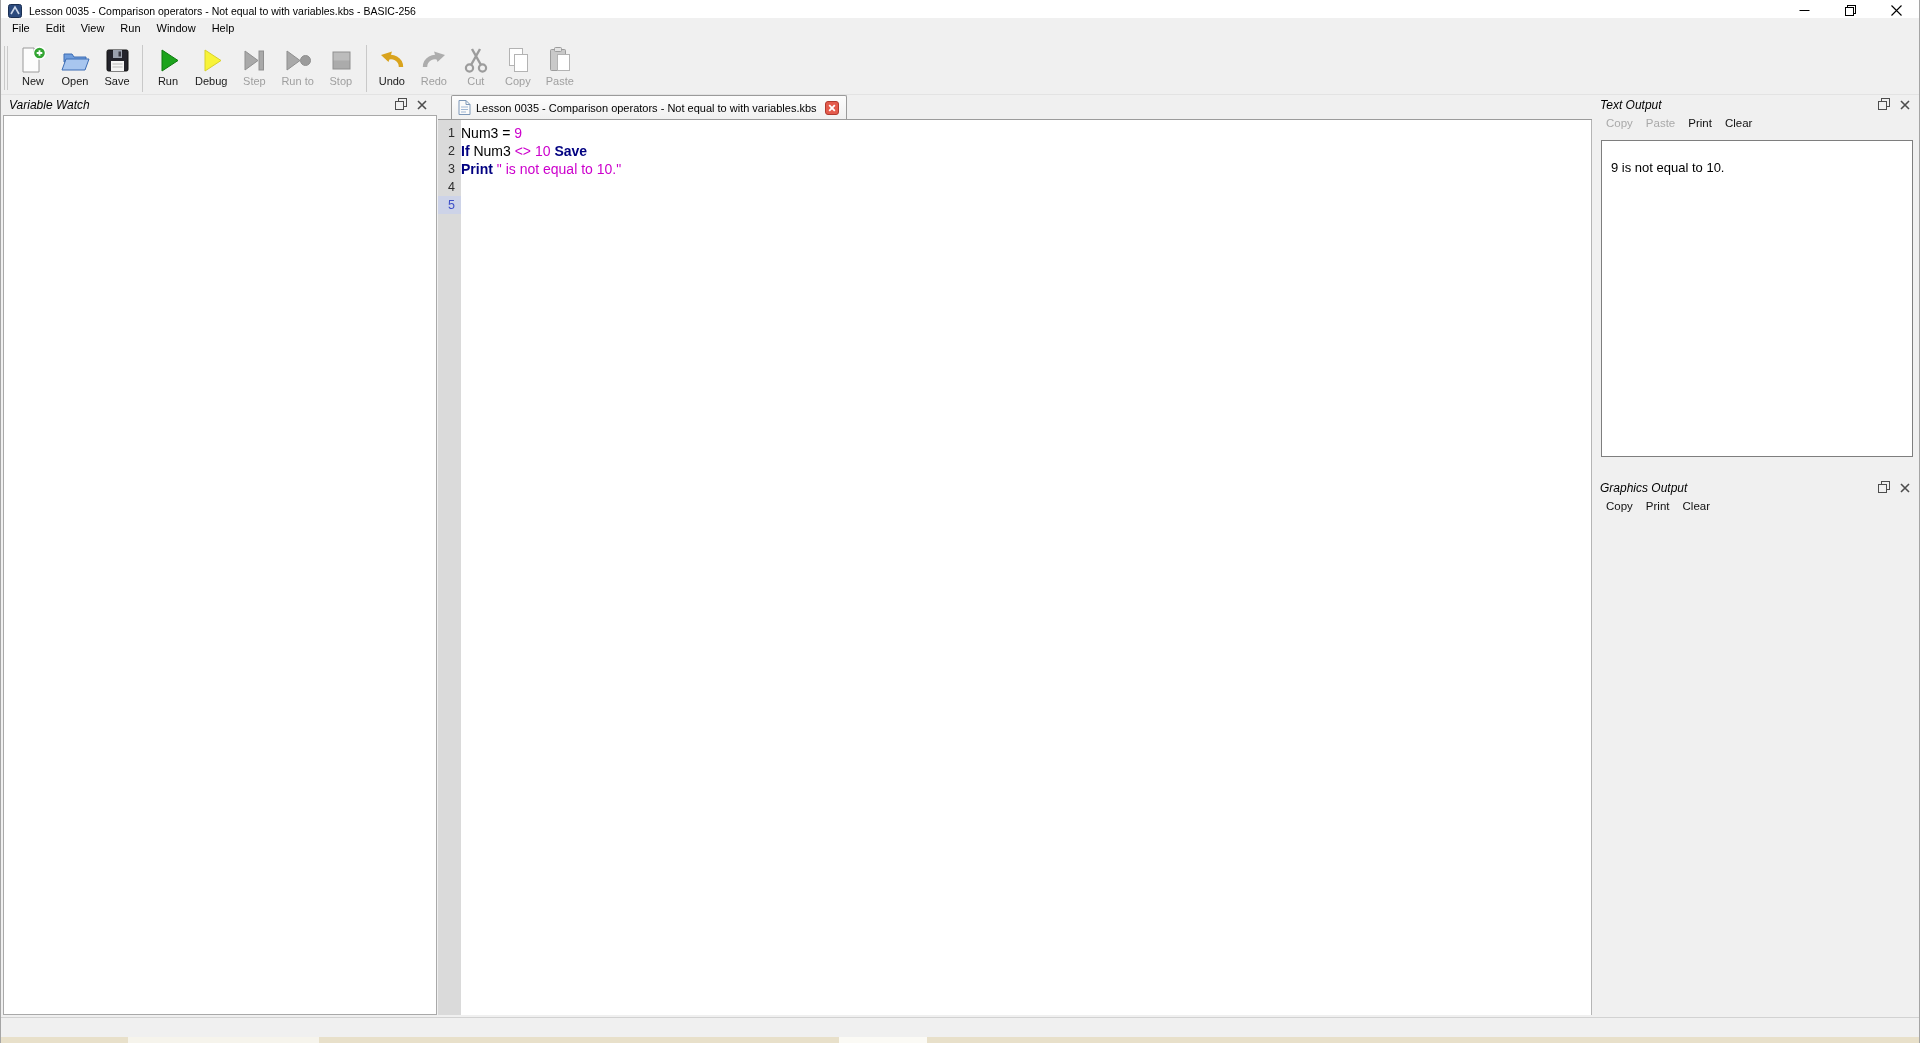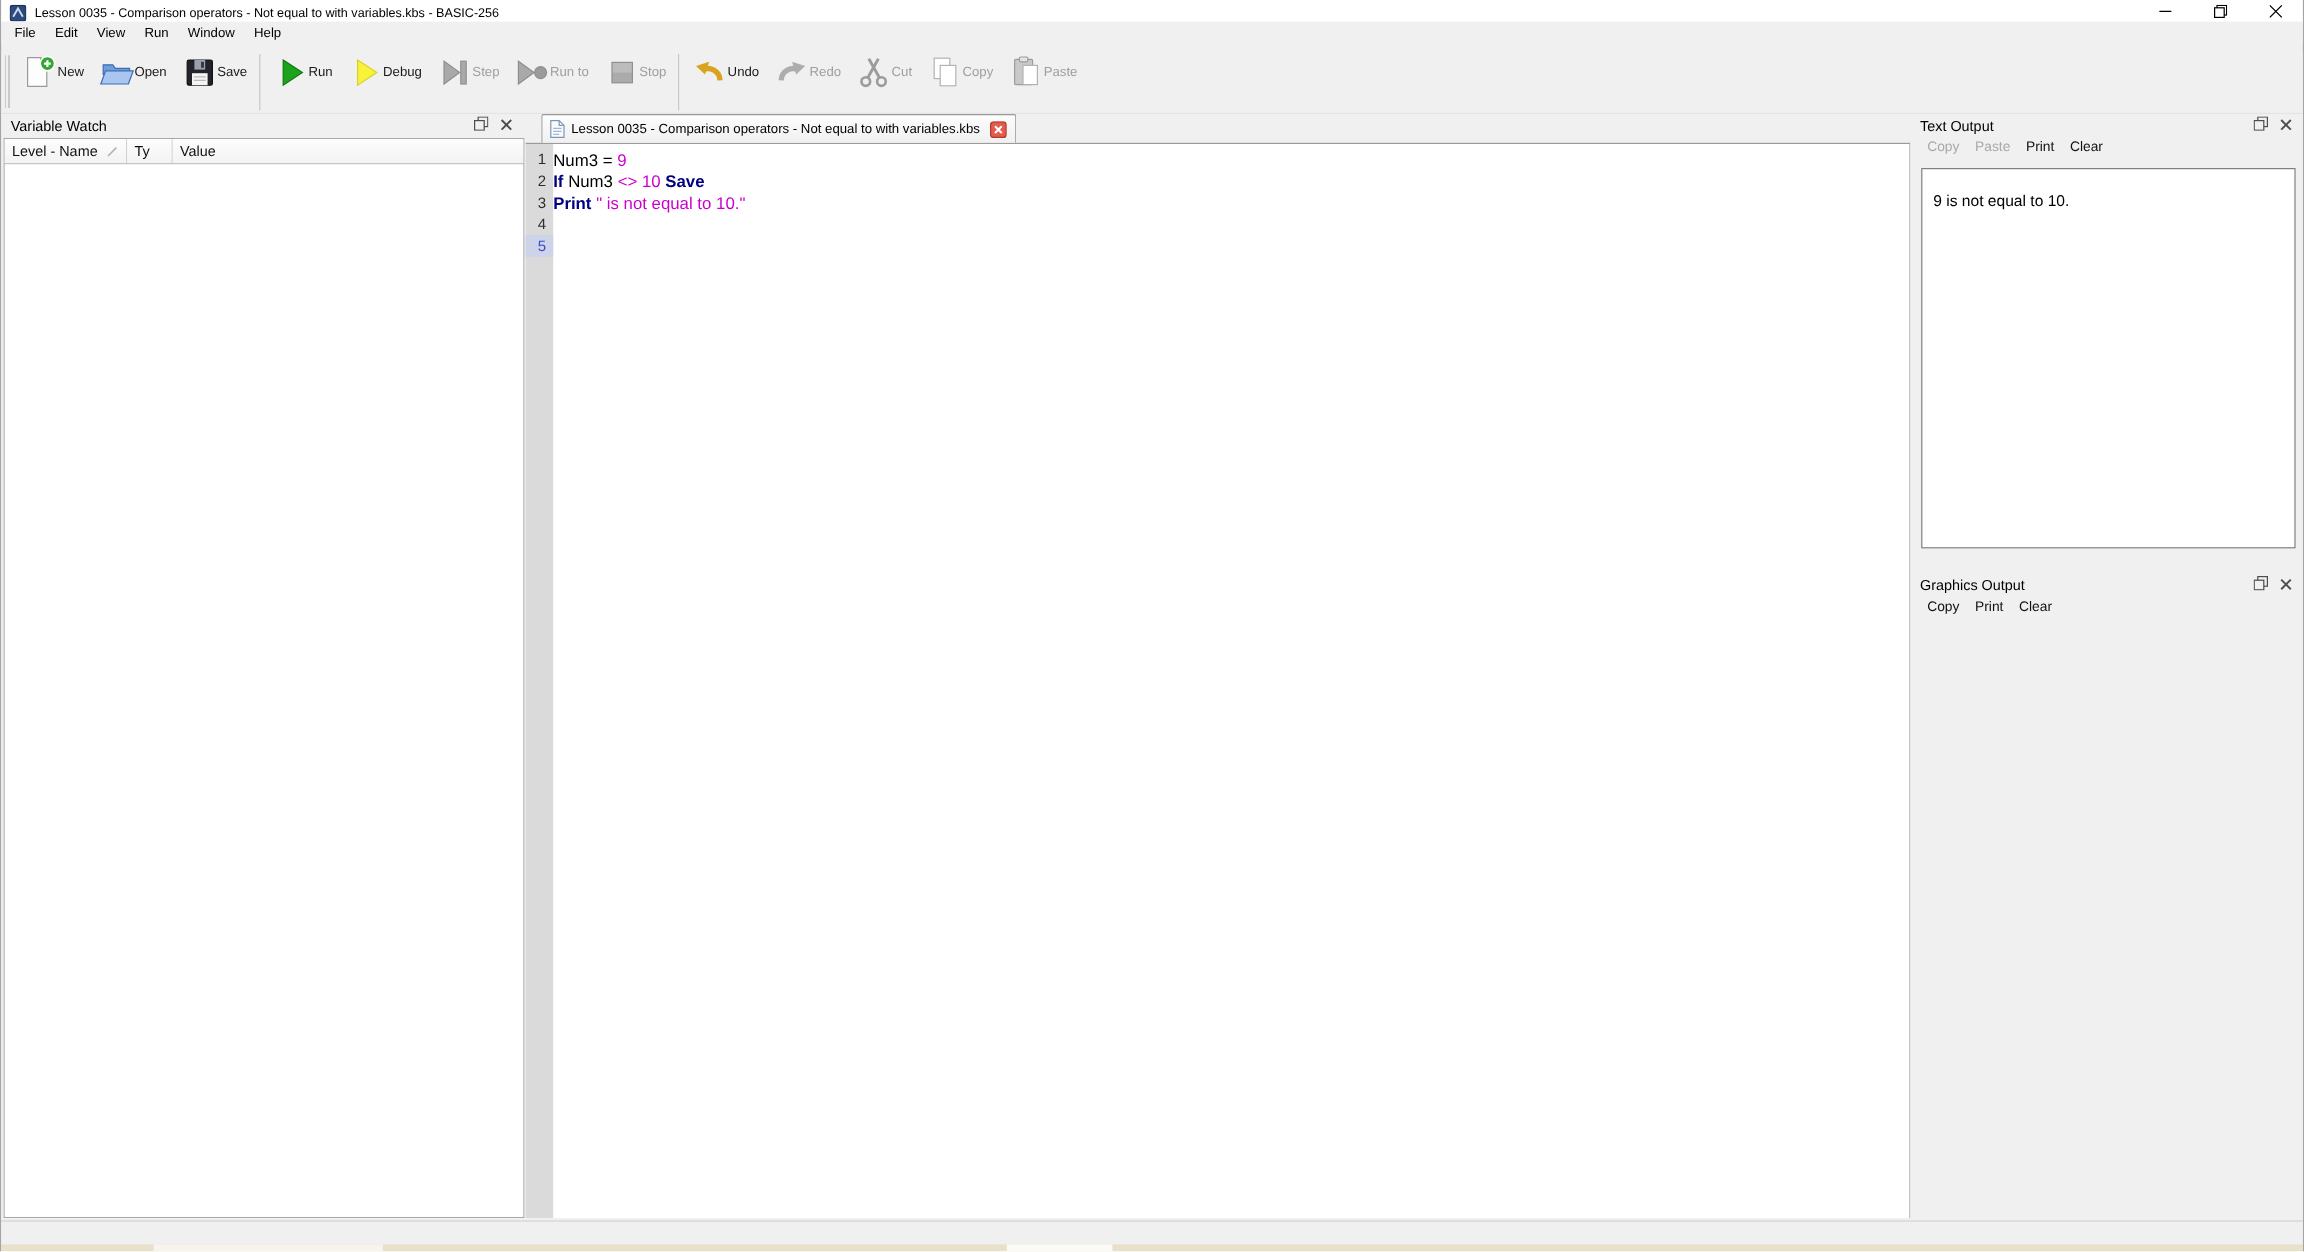--- a/index.html
+++ b/index.html
@@ -21,29 +21,29 @@
   .menubar { position:absolute; top:18px; left:0; right:0; height:20px; background:#f0f0f0;
              display:flex; align-items:center; padding-left:3px; }
   .menu-item { font-size:11px; color:#000; padding:0 8px; height:20px; line-height:20px; }
 
   
   .toolbar { position:absolute; top:42px; left:0; right:0; height:53px; background:#f0f0f0;
              display:flex; align-items:flex-start; padding-top:2px; border-bottom:1px solid #e3e3e3; }
   .tb-handle { width:5px; height:44px; margin:2px 3px 0 3px;
                background:repeating-linear-gradient(90deg,#c9c9c9 0 1px,transparent 1px 3px); }
   #toolbar-buttons { display:flex; align-items:flex-start; }
-  .tb-btn { display:flex; flex-direction:row; align-items:center; padding:1px 6px 0 6px; min-width:37px; }
+  .tb-btn { display:flex; flex-direction:column; align-items:center; padding:1px 6px 0 6px; min-width:37px; }
   .tb-icon { width:30px; height:30px; display:flex; align-items:center; justify-content:center; }
   .tb-label { font-size:11px; color:#1a1a1a; margin-top:0px; white-space:nowrap; }
   .tb-btn.disabled .tb-label { color:#9f9f9f; }
   .tb-sep { width:1px; background:#c9c9c9; height:47px; margin:1px 4px 0 4px; }
 
   
   .vw-panel { position:absolute; top:95px; left:0; width:437px; height:922px; background:#f0f0f0; }
-  .dock-header { height:20px; display:flex; align-items:center; padding:0 11px 0 8px; }
+  .dock-header { height:20px; display:flex; align-items:center; padding:0 11px 0 8px;font-style:italic; }
   .dock-title { font-size:12px; color:#000; white-space:nowrap; }
   .dock-icons { margin-left:auto; display:flex; gap:10px; align-items:center; }
   .dock-icon-btn { display:flex; align-items:center; justify-content:center; }
   .vw-table { position:absolute; top:20px; left:2px; right:1px; bottom:2px; background:#fff;
               border:1px solid #a9a9a9; }
   .vw-colrow { display:flex; height:21px; background:#fbfbfb; border-bottom:1px solid #ababab; }
   .vw-col { border-right:1px solid #d2d2d2; display:flex; align-items:center; padding:0 6px;
             font-size:12px; color:#111; background:linear-gradient(#fdfdfd,#f3f3f3); white-space:nowrap; }
   .vw-col.c1 { width:102px; } .vw-col.c2 { width:38px; } .vw-col.c3 { flex:1; border-right:none; }
   .vw-sort { margin-left:8px; display:flex; }
@@ -271,36 +271,20 @@
               </svg></span>
           </span>
         <span class="dock-icon-btn">
             <span><svg width="10" height="10" viewBox="0 0 10 10">
                 <path d="M1 1 L9 9 M9 1 L1 9" stroke="#4d4d4d" stroke-width="1.6"></path>
               </svg></span>
           </span>
       </span>
     </div>
     <div class="vw-table">
-      <div class="vw-colrow">
-        <div class="vw-col c1">
-          <span>Level - Name</span>
-          <span class="vw-sort">
-              <svg width="9" height="9" viewBox="0 0 9 9">
-                <path d="M1 8 L8 1" stroke="#b5b5b5" stroke-width="1.4"></path>
-              </svg>
-            </span>
-        </div>
-        <div class="vw-col c2">
-          <span>Ty</span>
-        </div>
-        <div class="vw-col c3">
-          <span>Value</span>
-        </div>
-      </div>
       <div class="vw-body" id="vw-rows"></div>
     </div>
   </div>
 
   <div class="editor">
     <div class="tabbar">
       <div class="tab">
         <span style="display:flex">
             <svg width="13" height="15" viewBox="0 0 13 15">
               <path d="M1 0.5 h7 l4 4 v10 H1 z" fill="#fafafa" stroke="#7c97b8"></path>

